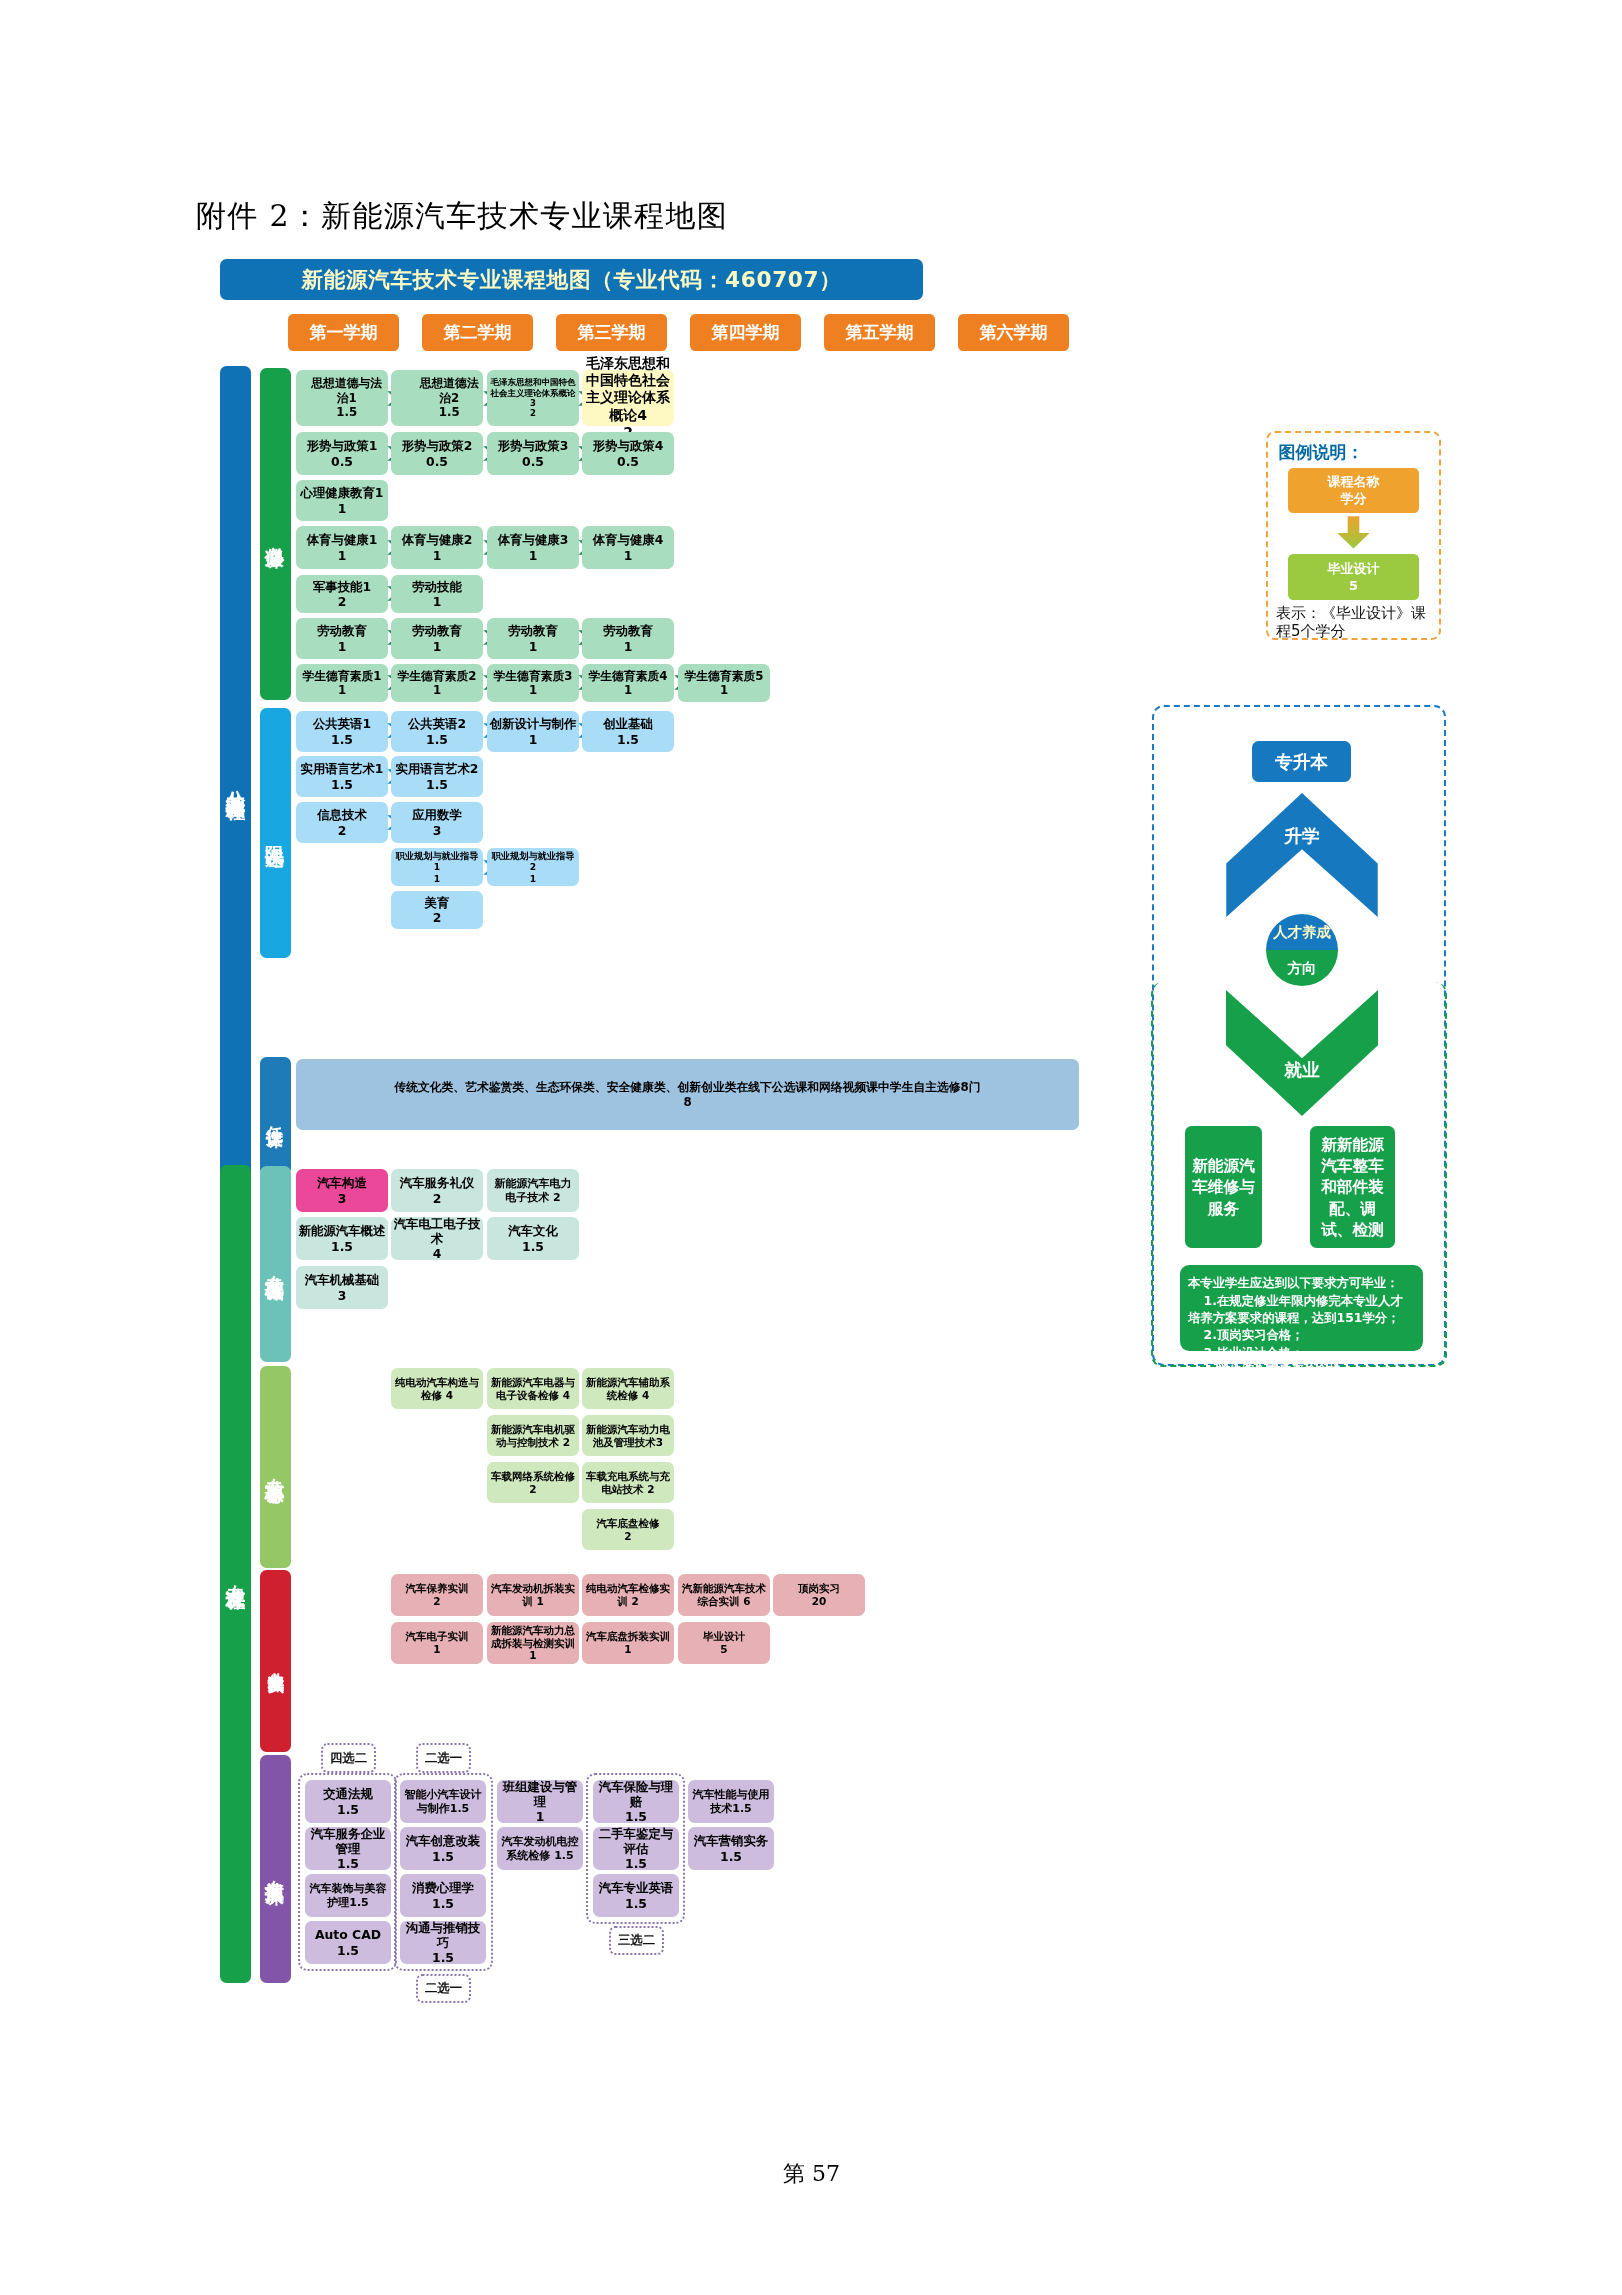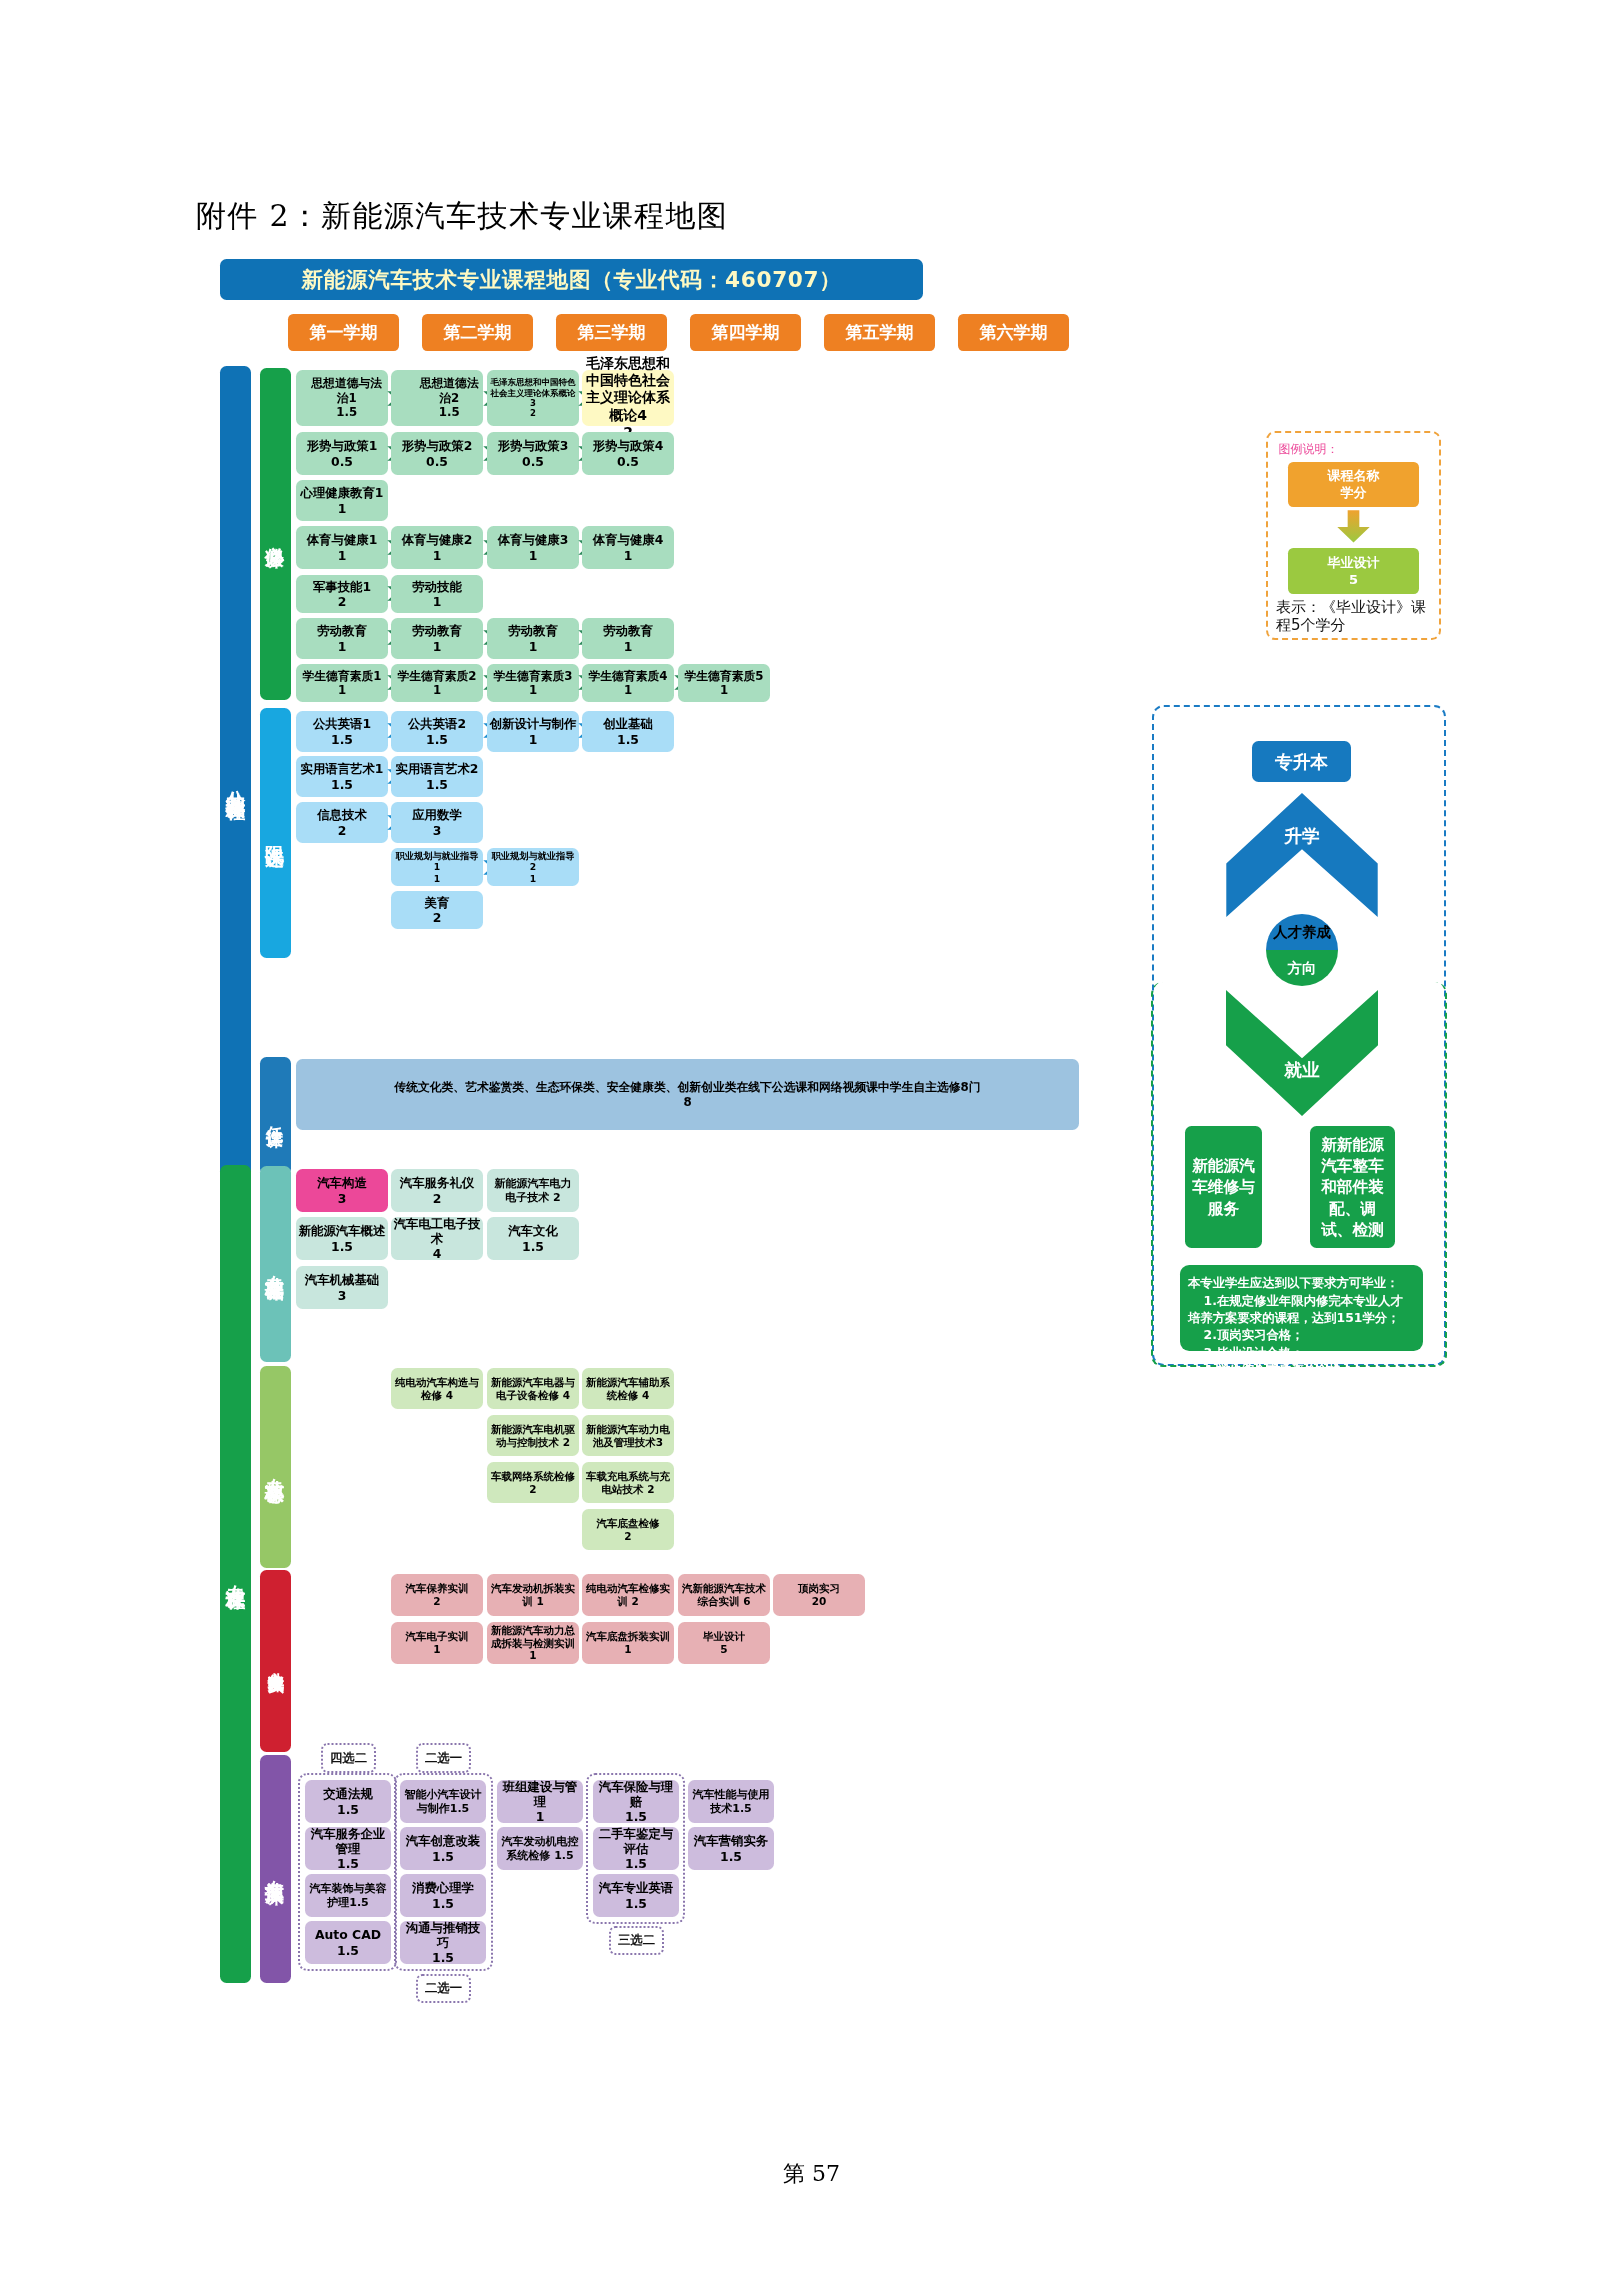--- a/index.html
+++ b/index.html
@@ -61,21 +61,21 @@
   
   .chev{position:absolute;width:0;height:0;}
   .chev svg{display:block;}
 
   
   .legend{
     position:absolute;left:1266px;top:431px;width:175px;height:209px;
     border:2.6px dashed #f0a33c;border-radius:9.2px;background:#fff;
     box-sizing:border-box;padding:6.5px 7.9px;
   }
-  .legend-title{font-size:12px;color:#ec4899;font-weight:normal;margin:1.3px 0 3.9px 2.6px;
+  .legend-title{font-size:17px;color:#0369a1;font-weight:bold;margin:1.3px 0 3.9px 2.6px;
     font-family:"DejaVu Sans","Liberation Sans",sans-serif;}
   .legend-chip{
     width:131px;margin:0 auto;border-radius:5.2px;text-align:center;
     color:#fff;font-weight:bold;font-size:13px;padding:5.2px 0;line-height:1.35;
   }
   .legend-chip.orange{background:#f0a22e;}
   .legend-chip.green{background:#9ac council;}
   .legend-chip.green{background:#9bc940;}
   .legend-arrow{width:35px;margin:2.6px auto;}
   .legend-note{font-size:15px;color:#111;line-height:1.25;margin-top:3.9px;
@@ -95,21 +95,21 @@
     position:absolute;border-radius:6.5px;background:#1679bf;color:#fff;
     display:flex;align-items:center;justify-content:center;text-align:center;
     font-weight:bold;
   }
   .pill.green{background:#16a04a;}
   .circle{
     position:absolute;width:72px;height:72px;border-radius:50%;
     overflow:hidden;
   }
   .circle .top{position:absolute;left:0;top:0;width:100%;height:50%;background:#1679bf;
-    display:flex;align-items:center;justify-content:center;color:#000000;font-size:14.4px;font-weight:bold;}
+    display:flex;align-items:center;justify-content:center;color:#fef9c3;font-size:14.4px;font-weight:bold;}
   .circle .bot{position:absolute;left:0;top:50%;width:100%;height:50%;background:#16a04a;
     display:flex;align-items:center;justify-content:center;color:#fff;font-size:14.4px;font-weight:bold;}
   .reqbox{
     position:absolute;background:#16a04a;border-radius:9.2px;color:#fff;
     font-size:12.4px;line-height:1.4;font-weight:bold;padding:9.2px 7.9px;box-sizing:border-box;
   }
 
   
   .choose{
     position:absolute;border:2px dotted #8a76ad;border-radius:9.2px;

